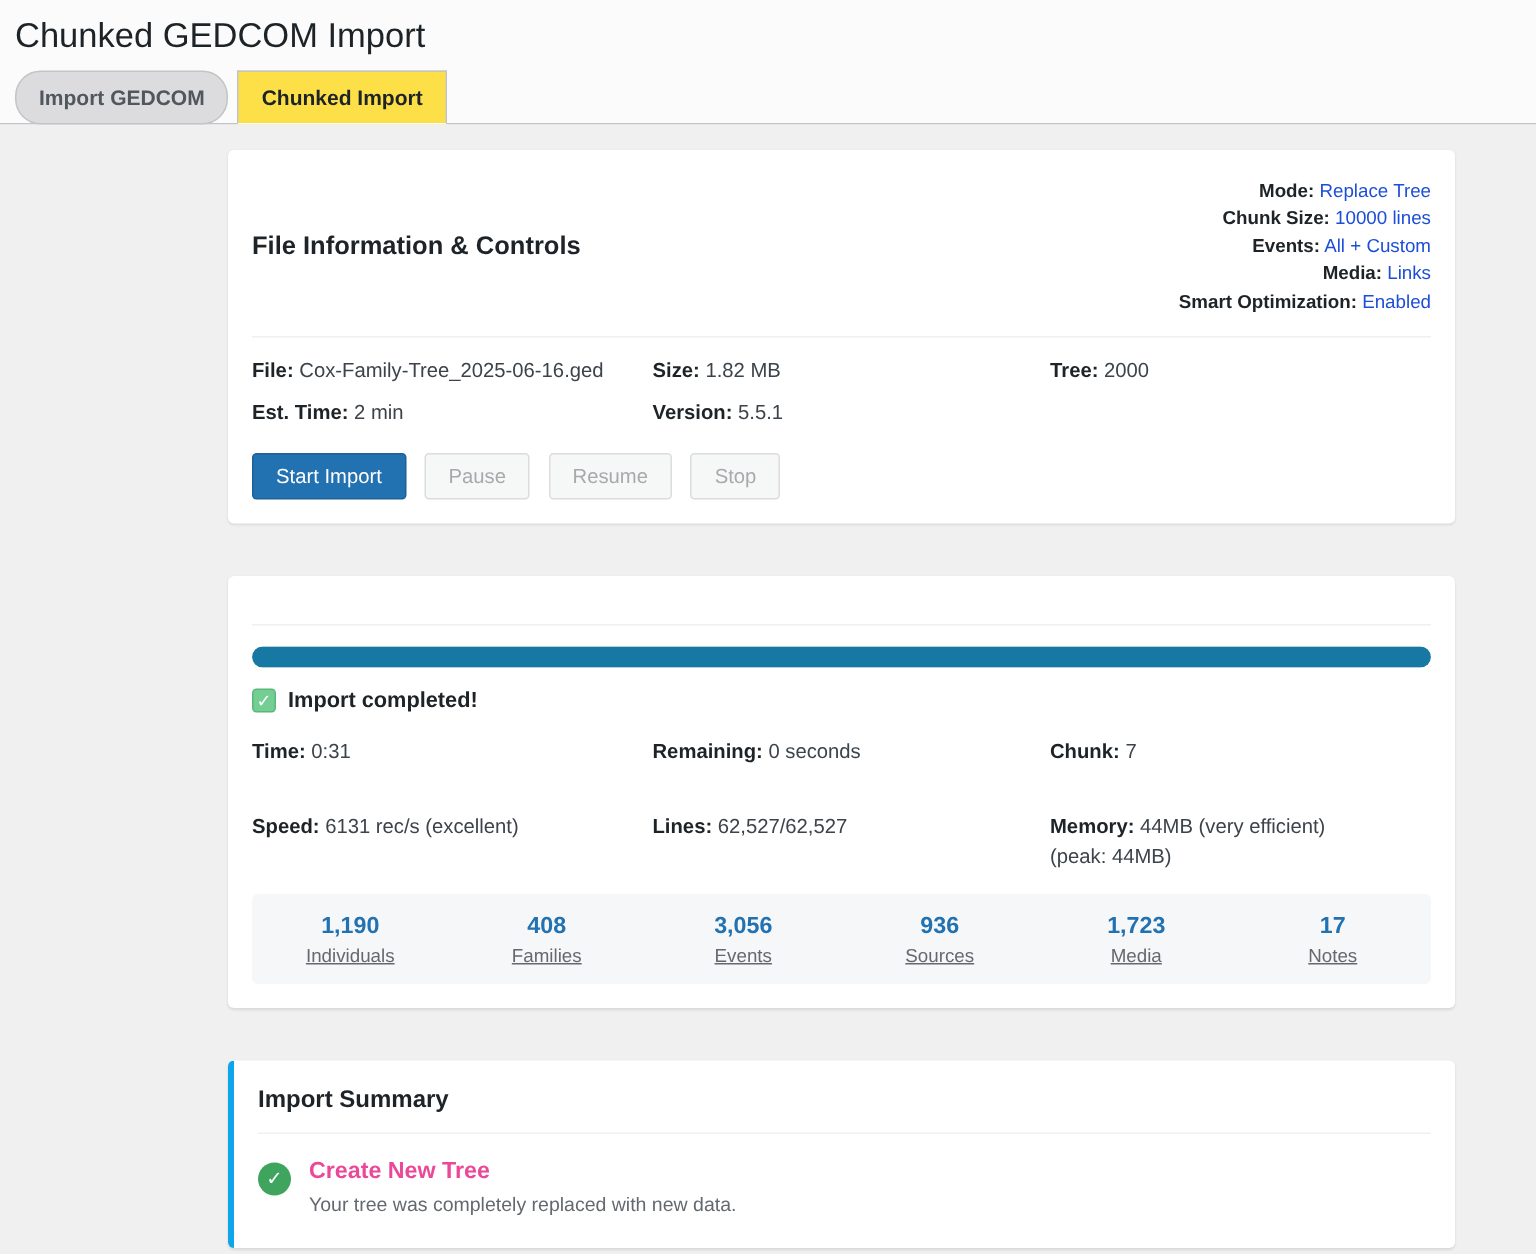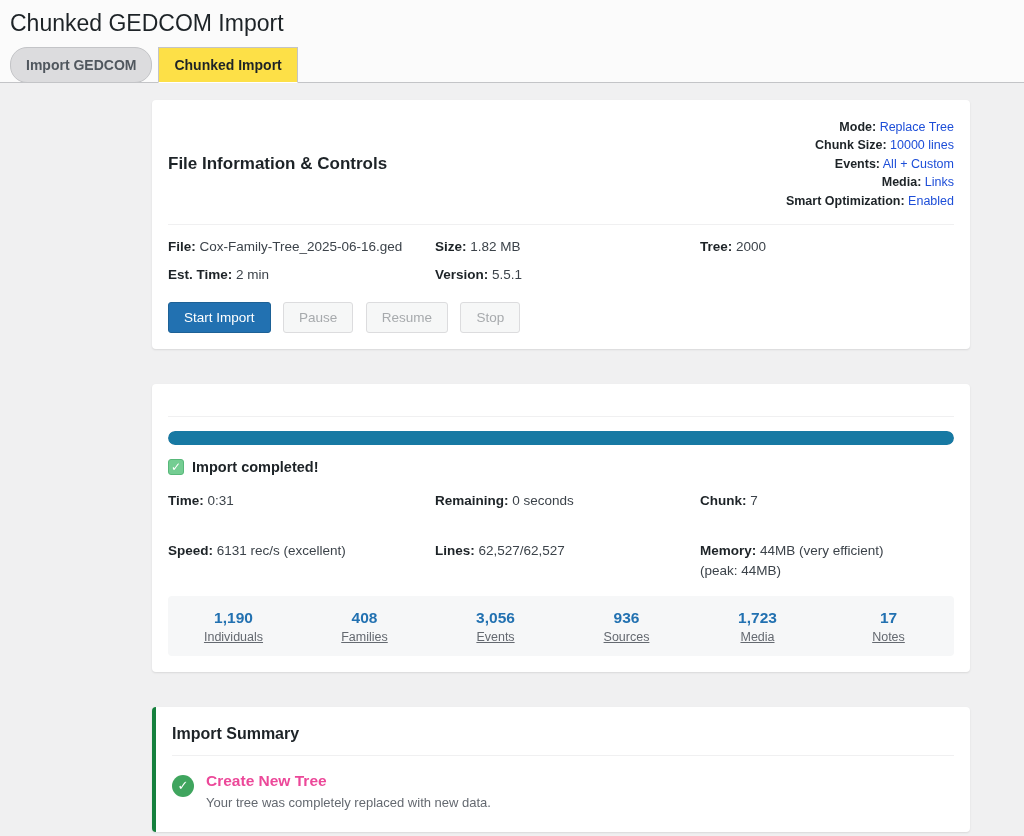--- a/index.html
+++ b/index.html
@@ -167,21 +167,21 @@
   }
   .count-lbl {
     color: #646970;
     font-size: 12.5px;
     margin-top: 3px;
     text-decoration: underline;
   }
 
   
   .summary-card {
-    border-left: 4px solid #15803d;
+    border-left: 4px solid #0ea5e9;
     margin-bottom: 0;
     padding-bottom: 22px;
   }
   .summary-title {
     font-size: 16px;
     font-weight: 700;
     color: #1d2327;
     padding-bottom: 12px;
     border-bottom: 1px solid #f0f0f1;
   }

